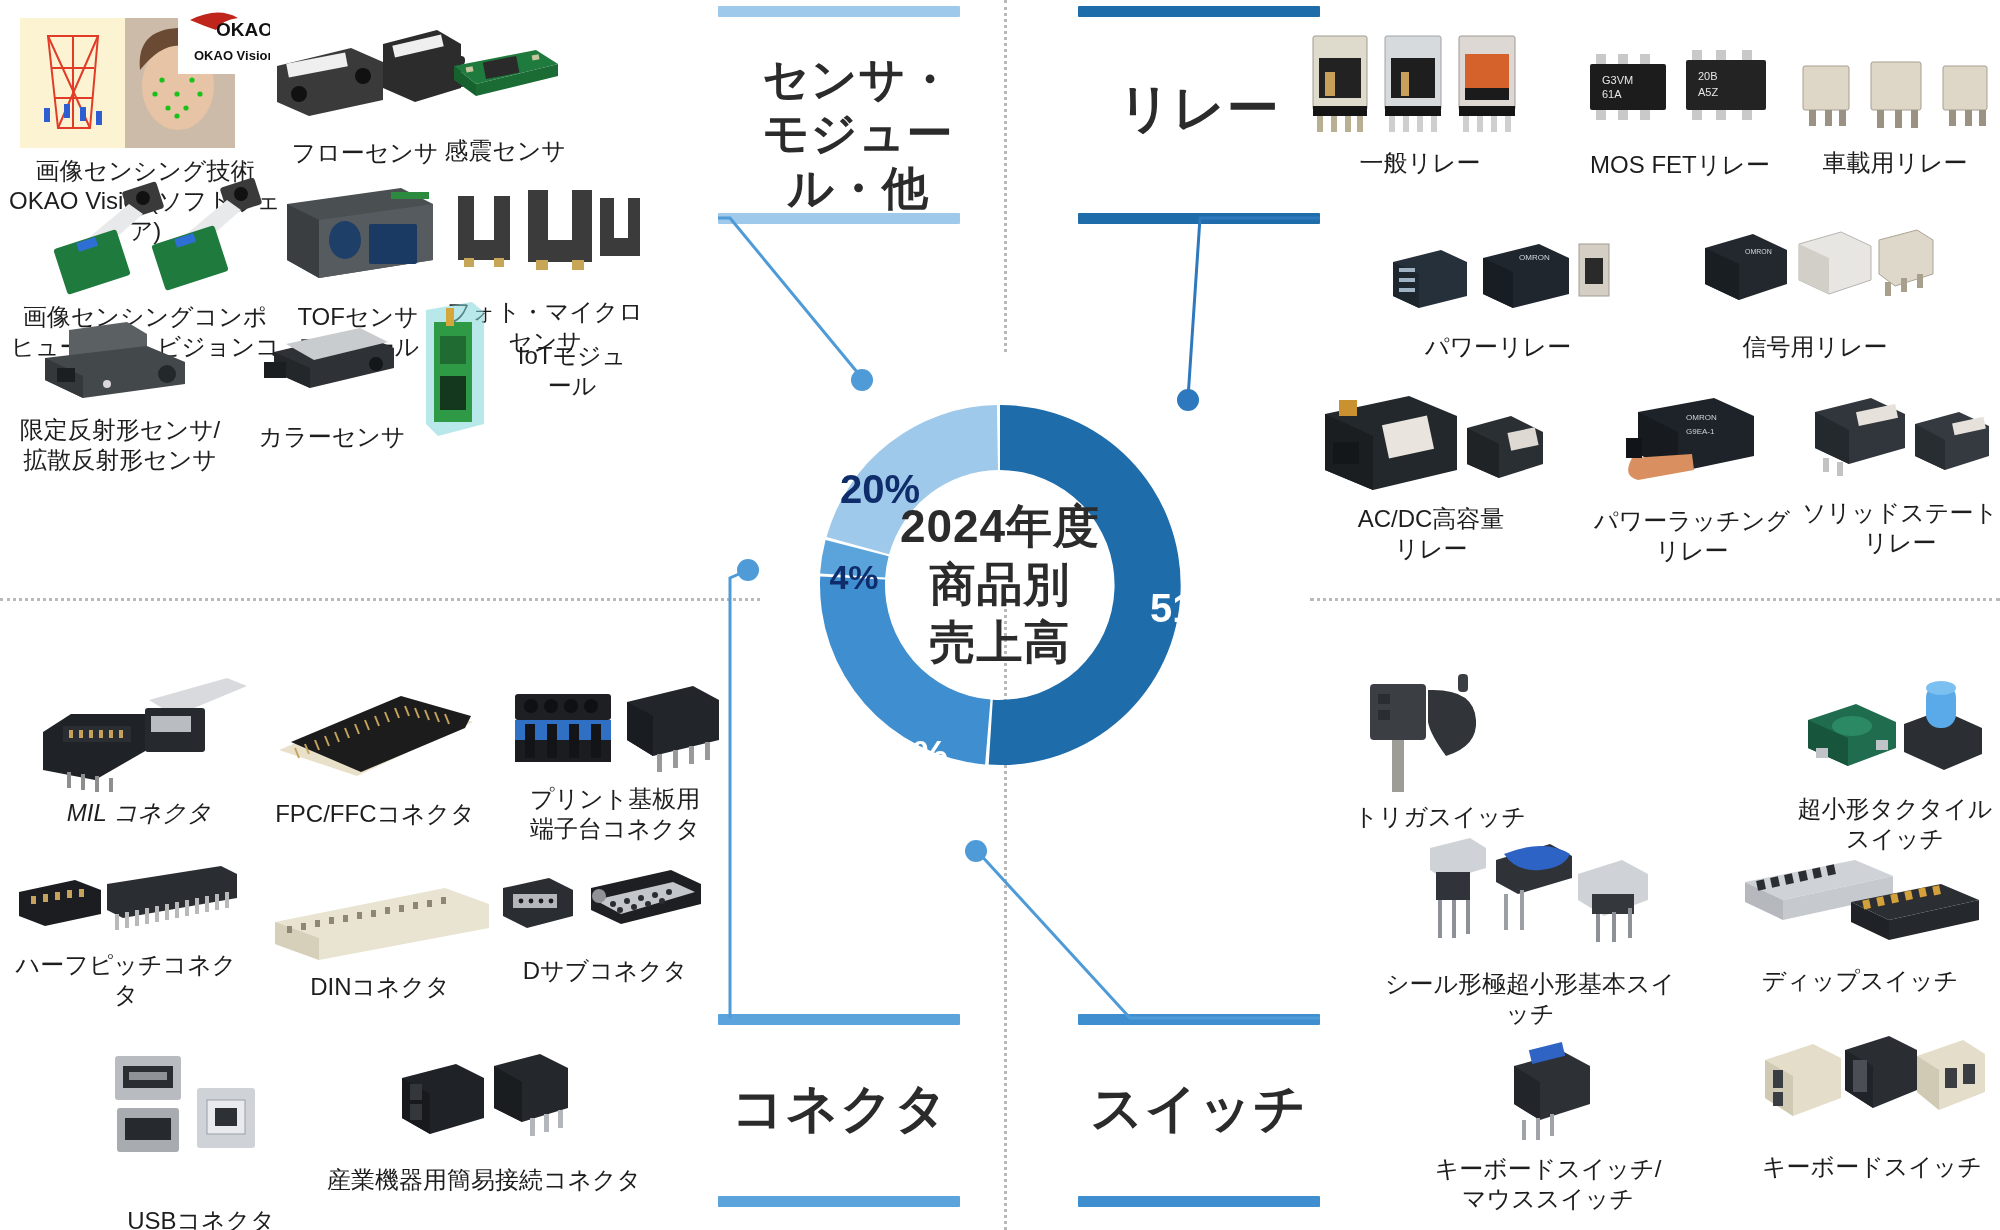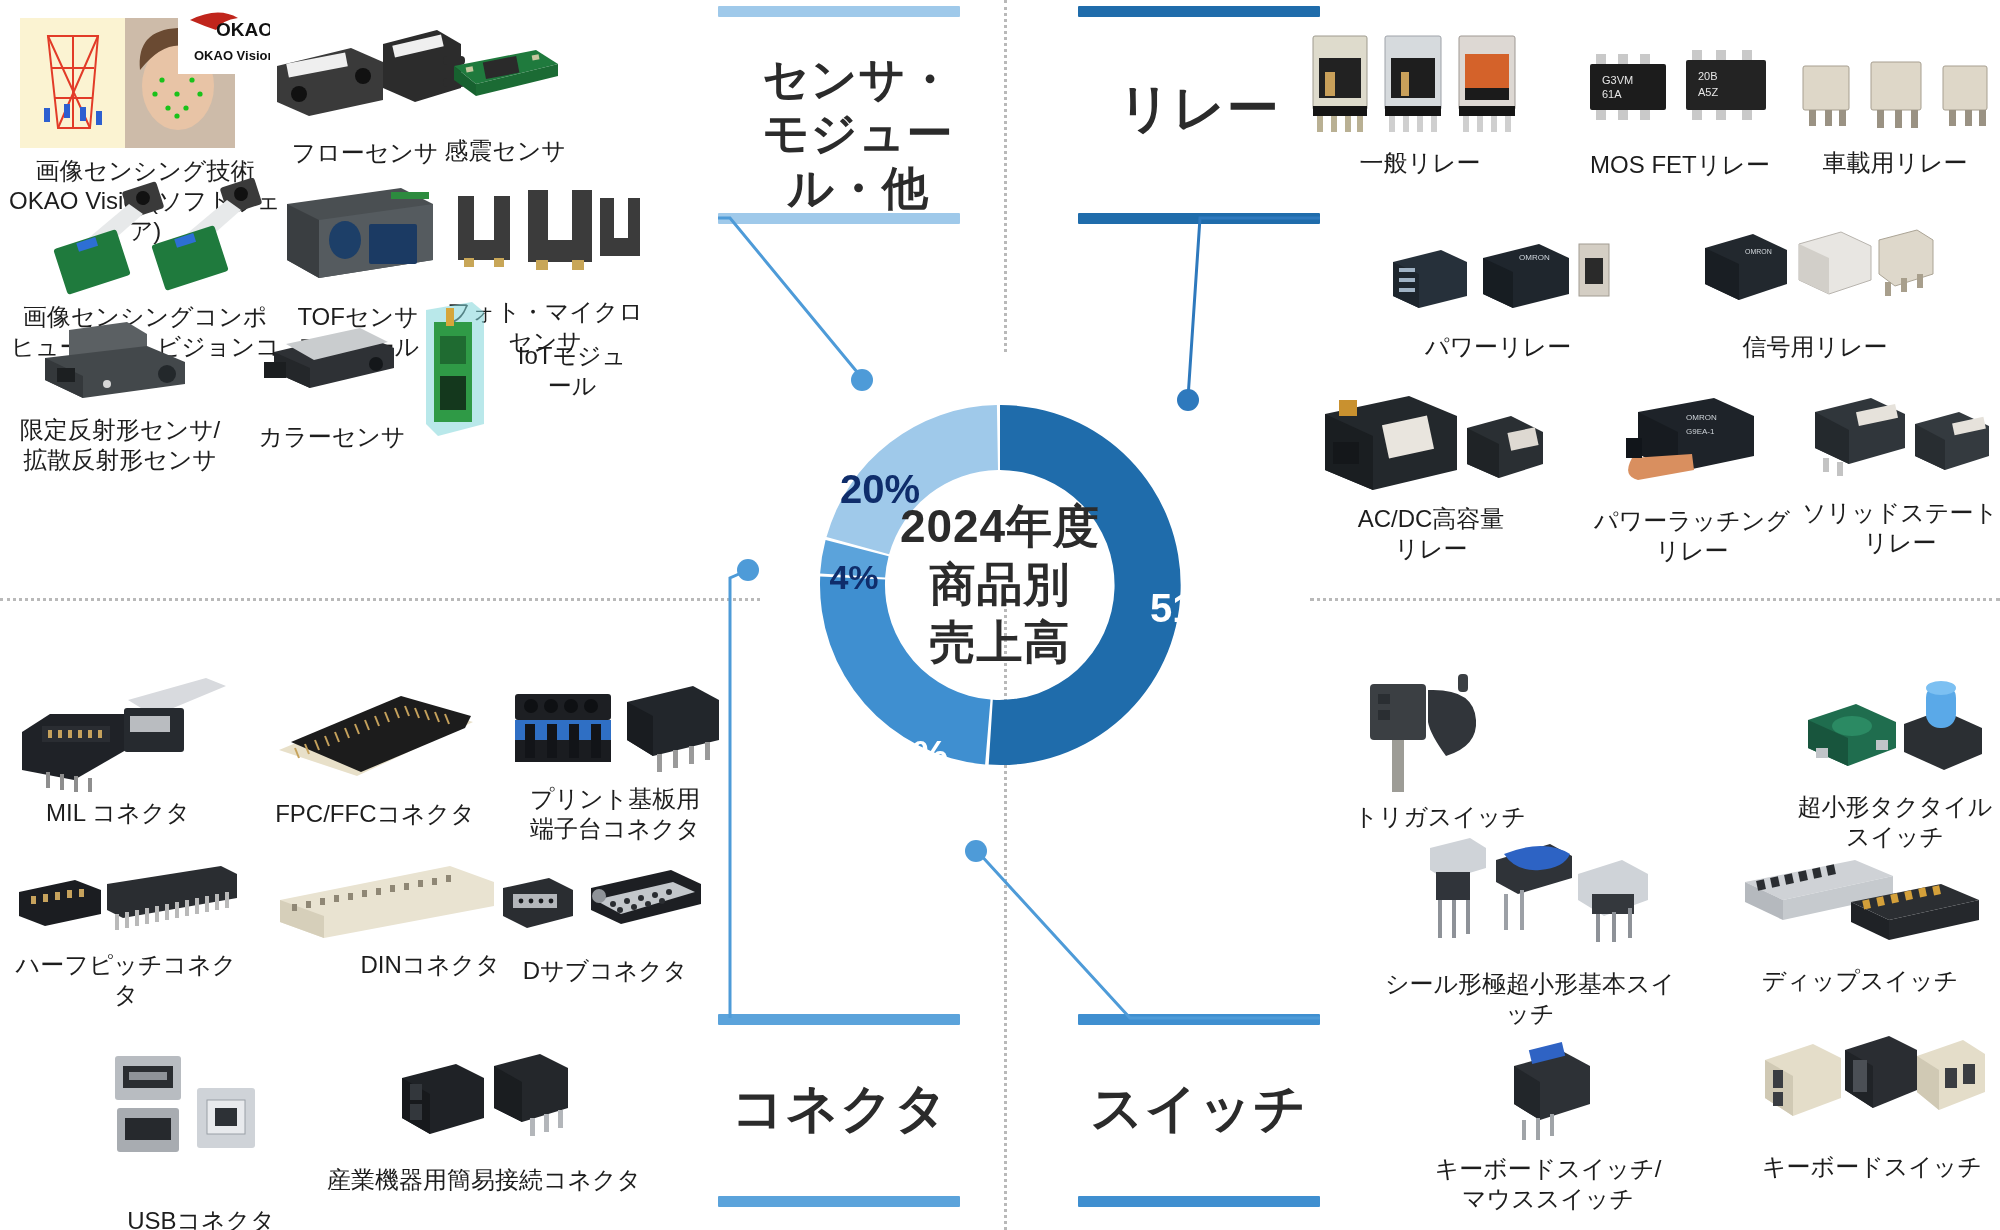--- a/index.html
+++ b/index.html
@@ -523,21 +523,21 @@
           <path d="M110,38 L154,26 L184,40 L184,70 L140,84 L110,70 Z" fill="#343a3f"></path>
           <path d="M110,38 L140,54 L140,84 L110,70 Z" fill="#282d31"></path>
           <rect x="148" y="34" width="32" height="12" fill="#e6e2db" transform="rotate(-12 164 40)"></rect>
         </g>
       </svg>
     </div>
     <div class="cap" style="font-size:24px;margin-top:12px;">ソリッドステート
 リレー</div>
   </div>
 
-  <div class="tile" style="left:3px;top:672px;width:230px;">
+  <div class="tile" style="left:24px;top:672px;width:230px;font-style:italic;">
     <div class="art">
       <svg width="220" height="120" viewBox="0 0 220 120">
         <g>
           <path d="M14,60 L42,42 L118,42 L118,78 L66,108 L14,98 Z" fill="#1f2227"></path>
           <rect x="34" y="54" width="68" height="16" fill="#2a2d32"></rect>
           <g fill="#c6a25c">
               <rect x="40" y="58" width="4" height="8"></rect>
               <rect x="50" y="58" width="4" height="8"></rect>
               <rect x="60" y="58" width="4" height="8"></rect>
               <rect x="70" y="58" width="4" height="8"></rect>
@@ -649,21 +649,21 @@
             <rect x="184" y="36" width="4" height="16"></rect>
             <rect x="194" y="34" width="4" height="16"></rect>
             <rect x="204" y="32" width="4" height="16"></rect>
             <rect x="214" y="30" width="4" height="16"></rect>
         </g>
       </svg>
     </div>
     <div class="cap" style="font-size:24px;margin-top:8px;">ハーフピッチコネクタ</div>
   </div>
 
-  <div class="tile" style="left:260px;top:862px;width:240px;align-items:flex-end;">
+  <div class="tile" style="left:260px;top:884px;width:240px;">
     <div class="art">
       <svg width="230" height="80" viewBox="0 0 230 80">
         <path d="M10,38 L180,4 L224,20 L224,44 L54,76 L10,60 Z" fill="#e9e3d1"></path>
         <path d="M10,38 L54,54 L54,76 L10,60 Z" fill="#d6cfba"></path>
         <g fill="#8f8775">
           <rect x="22" y="42" width="5" height="7"></rect>
             <rect x="36" y="39" width="5" height="7"></rect>
             <rect x="50" y="36" width="5" height="7"></rect>
             <rect x="64" y="33" width="5" height="7"></rect>
             <rect x="78" y="31" width="5" height="7"></rect>
@@ -788,21 +788,21 @@
               <rect x="76" y="62" width="12" height="10"></rect>
             </g>
         </g>
         <g>
           <path d="M104,46 L142,32 L182,50 L182,76 L144,92 L104,74 Z" fill="#2b2f33"></path>
           <rect x="126" y="6" width="30" height="44" rx="14" fill="#5aa9e8"></rect>
           <ellipse cx="141" cy="10" rx="15" ry="7" fill="#7cc0f2"></ellipse>
         </g>
       </svg>
     </div>
-    <div class="cap" style="font-size:24px;margin-top:6px;font-family:Liberation Mono, monospace;">超小形タクタイル
+    <div class="cap" style="font-size:24px;margin-top:6px;">超小形タクタイル
 スイッチ</div>
   </div>
 
   <div class="tile" style="left:1380px;top:838px;width:300px;">
     <div class="art">
       <svg width="260" height="125" viewBox="0 0 260 125">
         <g>
           <path d="M30,10 L70,0 L86,10 L86,30 L46,42 L30,32 Z" fill="#cfd3d8"></path>
           <rect x="36" y="34" width="34" height="28" fill="#30343a"></rect>
           <g stroke="#8e9298" stroke-width="4">

